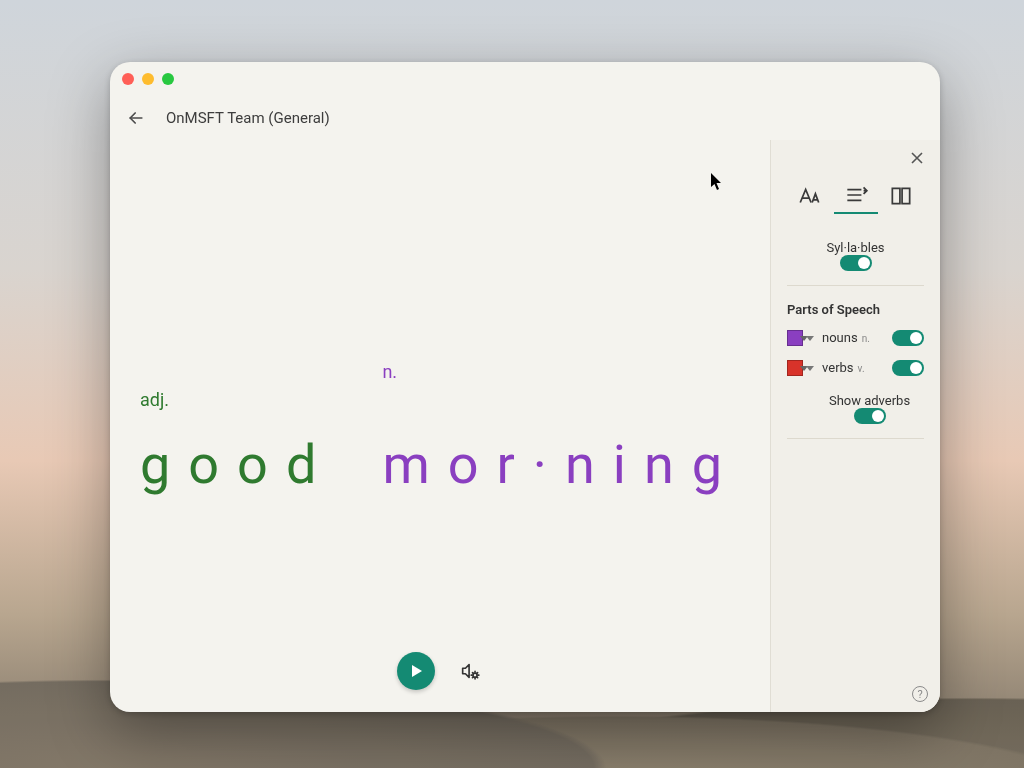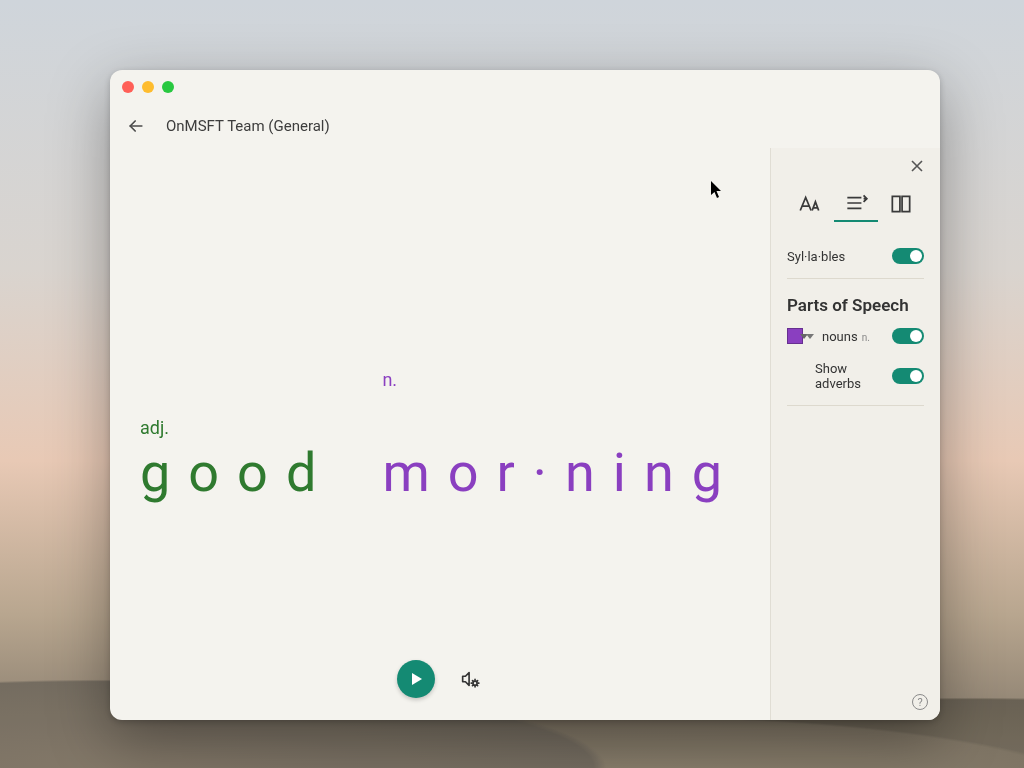--- a/index.html
+++ b/index.html
@@ -13,22 +13,22 @@
       content:"";position:absolute;left:0;right:0;bottom:0;height:360px;
       background:
         radial-gradient(120% 60% at 10% 100%,#8a7e6c 0%,#7a7164 40%,transparent 41%),
         radial-gradient(120% 60% at 60% 110%,#9a8e78 0%,#857a68 40%,transparent 41%),
         radial-gradient(120% 60% at 95% 105%,#7f7564 0%,#6e6556 40%,transparent 41%);
       filter:contrast(95%) brightness(95%);
       z-index:0;
     }
 
     .window{
-      position:absolute;left:110px;top:70px;width:830px;height:650px;
-      background:#f4f3ee;border-radius:12px;
+      position:absolute;left:110px;top:62px;width:830px;height:650px;
+      background:#f4f3ee;border-radius:20px;
       box-shadow:0 20px 60px rgba(0,0,0,.35),0 2px 6px rgba(0,0,0,.2);
       overflow:hidden;z-index:1;display:flex;flex-direction:column;
     }
 
     .titlebar{height:34px;display:flex;align-items:center;padding:0 12px;gap:8px;}
     .traffic{display:flex;gap:8px;}
     .dot{width:12px;height:12px;border-radius:50%;}
     .dot.red{background:#ff5f57;}
     .dot.yellow{background:#febc2e;}
     .dot.green{background:#28c840;}
@@ -39,42 +39,42 @@
     .title{font-size:15px;color:#3d3d3d;}
 
     .body{flex:1;display:flex;min-height:0;}
     .stage{flex:1;position:relative;display:flex;flex-direction:column;align-items:center;justify-content:center;padding:40px 30px;}
     .text-row{display:flex;align-items:flex-end;gap:48px;}
     .word-block{display:flex;flex-direction:column;align-items:flex-start;gap:8px;}
     .pos-label{font-size:18px;font-weight:400;}
     .pos-adj{color:#2f7a2f;}
     .pos-noun{color:#8a3fc0;}
     .word{font-size:54px;font-weight:400;letter-spacing:18px;line-height:1;}
-    .word.adj{color:#2f7a2f;}
+    .word.adj{color:#2f7a2f;margin-top:20px;}
     .word.noun{color:#8a3fc0;margin-top:48px;}
 
     .controls{position:absolute;bottom:22px;left:0;right:0;display:flex;align-items:center;justify-content:center;gap:22px;}
     .play{width:38px;height:38px;border-radius:50%;background:#148a73;display:flex;align-items:center;justify-content:center;cursor:pointer;box-shadow:0 2px 4px rgba(0,0,0,.2);}
     .play svg{width:16px;height:16px;fill:#fff;margin-left:2px;}
     .voice{width:26px;height:26px;cursor:pointer;display:flex;align-items:center;justify-content:center;}
     .voice svg{width:22px;height:22px;stroke:#333;fill:none;}
 
     
     .panel{width:228px;background:#f1efe9;border-left:1px solid #e0ddd4;display:flex;flex-direction:column;padding:14px 16px 10px 16px;position:relative;}
     .panel-close{position:absolute;top:10px;right:12px;width:18px;height:18px;cursor:pointer;}
     .panel-close svg{width:14px;height:14px;stroke:#555;}
     .tabs{display:flex;justify-content:space-around;align-items:center;margin:24px 0 16px;}
     .tab{width:44px;height:36px;display:flex;align-items:center;justify-content:center;cursor:pointer;}
     .tab svg{width:26px;height:26px;stroke:#3a3a3a;fill:none;stroke-width:1.6;}
     .tab.active{border-bottom:2px solid #148a73;}
 
-    .row{display:flex;align-items:center;justify-content:space-between;padding:10px 0;font-size:13px;color:#333;}
+    .row{display:flex;align-items:center;justify-content:space-between;padding:10px 0;font-size:13px;color:#333;flex-direction:column;}
     .divider{height:1px;background:#ddd9ce;margin:4px 0;}
-    .section-h{font-size:17px;font-weight:600;color:#333;padding:12px 0 6px;}
-    .pos-row{display:flex;align-items:center;gap:8px;padding:7px 0;font-size:13px;color:#333;}
+    .section-h{font-size:13px;font-weight:600;color:#333;padding:12px 0 6px;}
+    .pos-row{display:flex;align-items:flex-start;gap:8px;padding:7px 0;font-size:13px;color:#333;}
     .swatch{width:16px;height:16px;border:1px solid rgba(0,0,0,.2);cursor:pointer;display:flex;align-items:center;justify-content:center;}
     .swatch::after{content:"";width:0;height:0;margin-left:18px;border-left:4px solid transparent;border-right:4px solid transparent;border-top:5px solid #666;}
     .swatch-wrap{display:flex;align-items:center;gap:3px;}
     .chev{width:0;height:0;border-left:4px solid transparent;border-right:4px solid transparent;border-top:5px solid #777;cursor:pointer;}
     .pos-name{flex:1;}
     .pos-abbr{font-size:10px;color:#888;margin-left:4px;}
     .toggle{width:32px;height:16px;border-radius:10px;background:#148a73;position:relative;cursor:pointer;flex:none;}
     .toggle::after{content:"";position:absolute;right:2px;top:2px;width:12px;height:12px;border-radius:50%;background:#fff;}
     .help{position:absolute;right:12px;bottom:10px;width:16px;height:16px;border:1.4px solid #8a8a8a;border-radius:50%;display:flex;align-items:center;justify-content:center;font-size:11px;color:#8a8a8a;cursor:pointer;}
 
@@ -179,20 +179,28 @@
 
       <div id="pos-list">
           <div class="pos-row">
             <div class="swatch-wrap">
               <div class="swatch" style="width: 16px; height: 16px; background: rgb(138, 63, 192); border: 1px solid rgba(0, 0, 0, 0.25); cursor: pointer;"></div>
               <div class="chev"></div>
             </div>
             <span class="pos-name">nouns<span class="pos-abbr">n.</span></span>
             <div class="toggle"></div>
           </div>
+          <div class="pos-row">
+            <div class="swatch-wrap">
+              <div class="swatch" style="width: 16px; height: 16px; background: rgb(216, 51, 42); border: 1px solid rgba(0, 0, 0, 0.25); cursor: pointer;"></div>
+              <div class="chev"></div>
+            </div>
+            <span class="pos-name">verbs<span class="pos-abbr">v.</span></span>
+            <div class="toggle"></div>
+          </div>
         </div>
 
       <div class="row" style="padding-left:28px">
         <span>Show adverbs</span>
         <div class="toggle"></div>
       </div>
 
       <div class="divider"></div>
 
       <div class="help">?</div>

